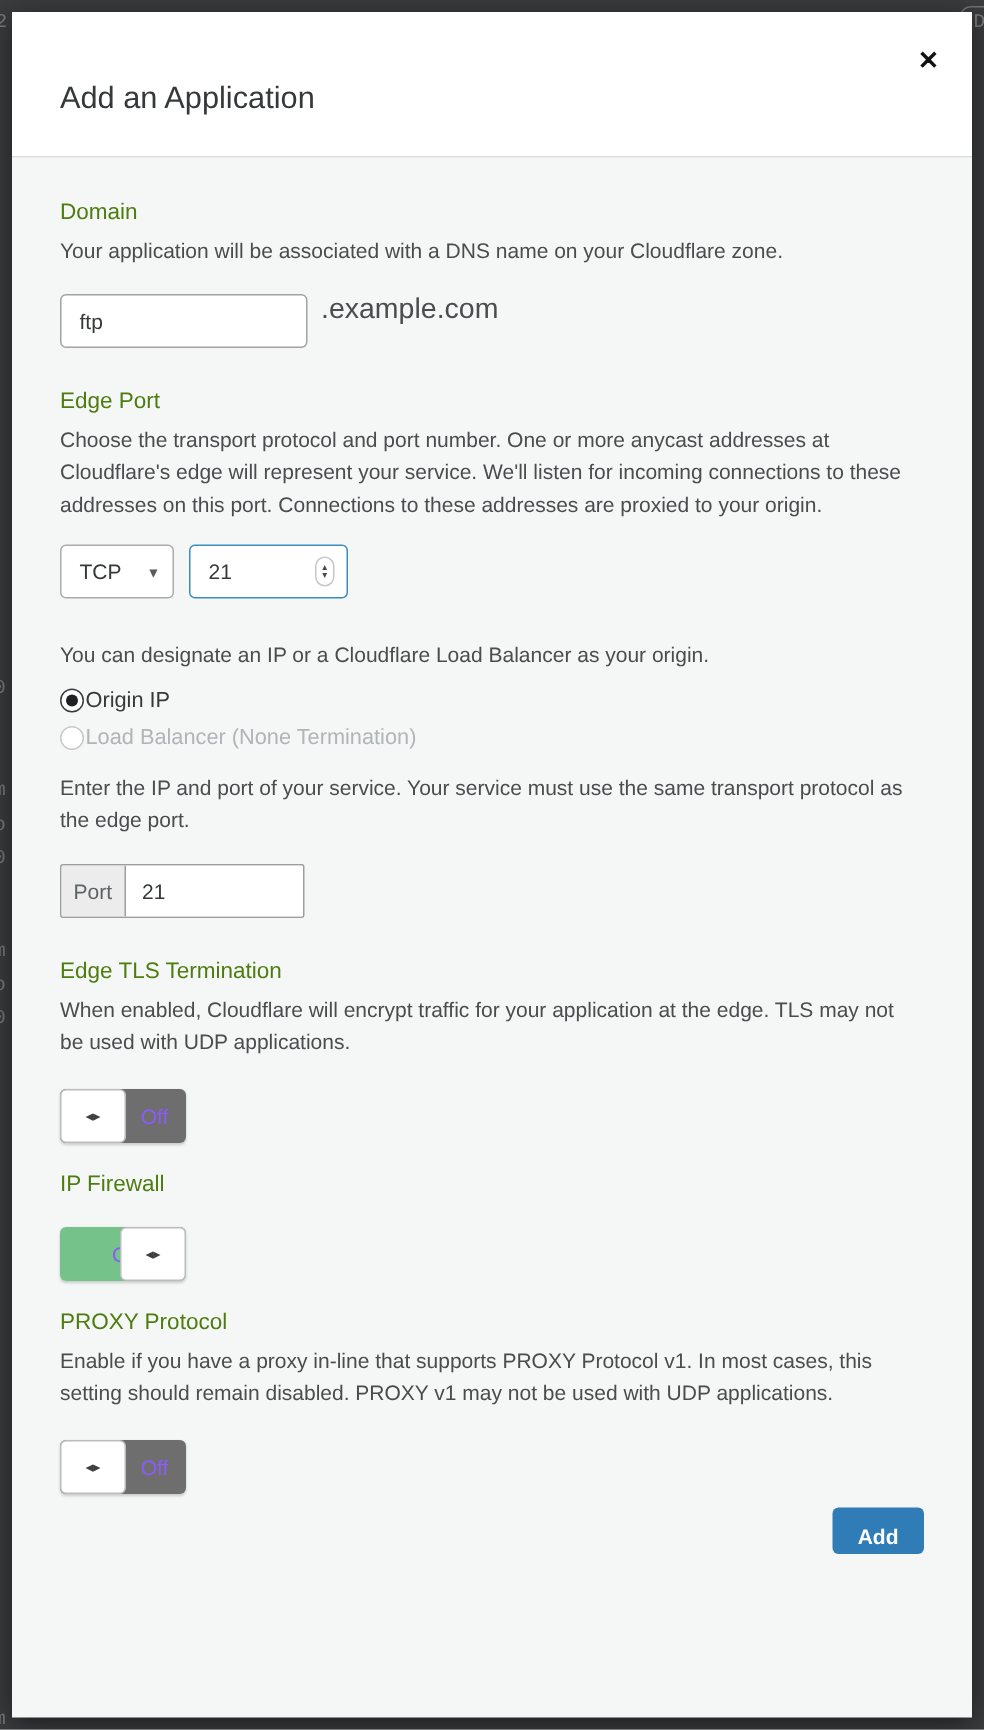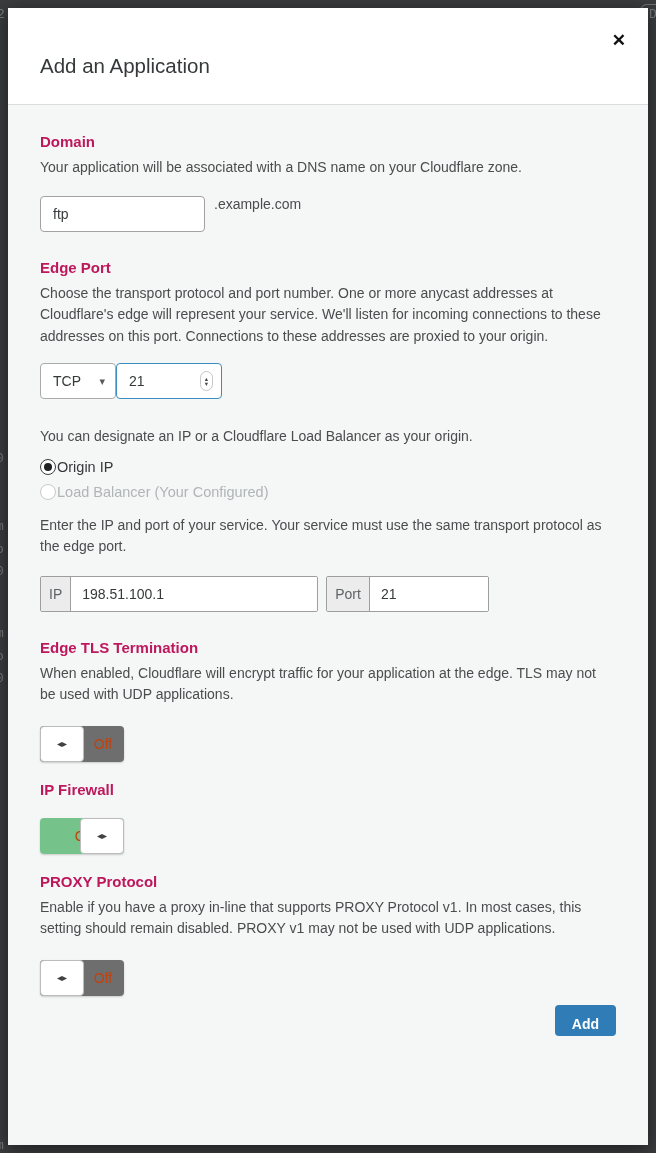--- a/index.html
+++ b/index.html
@@ -30,37 +30,37 @@
   .modal-title {
     position:absolute; left:32px; top:46px; font-size:20.5px; font-weight:400; color:#36393a;
   }
   .close-btn {
     position:absolute; top:18px; right:16px; background:none; border:none; cursor:pointer;
     font-size:17px; font-weight:700; color:#111; padding:6px; line-height:1;
   }
 
   .modal-body { padding:28px 32px 20px 32px; }
 
-  .sec-label { font-size:15px; font-weight:700; color:#be185d; }
+  .sec-label { font-size:15px; font-weight:400; color:#4d7c0f; }
   .desc { margin-top:7px; font-size:14px; line-height:21.5px; color:#4a4d4e; max-width:568px; }
 
   
   .text-input {
     height:36px; border:1px solid #a2a2a2; border-radius:4px; background:#fff;
     font-family:"Liberation Sans", sans-serif; font-size:14px; color:#36393a; padding:0 12px;
   }
   .row { display:flex; }
 
   
   .domain-row { margin-top:17px; }
   .domain-input { width:165px; }
-  .suffix { margin-left:9px; font-size:14px; color:#4a4d4e; }
-
-  
-  .port-row { margin-top:16px; }
+  .suffix { margin-left:9px; font-size:19px; color:#4a4d4e; }
+
+  
+  .port-row { margin-top:16px; gap:10px; }
   .select-box {
     width:76px; height:36px; background:#fff; border:1px solid #ababab; border-radius:4px;
     display:flex; align-items:center; justify-content:space-between; padding:0 10px 0 12px;
     font-size:14px; color:#36393a; cursor:pointer;
   }
   .caret { font-size:11px; color:#5a5a5a; }
   .num-box {
     width:106px; height:36px; background:#fff; border:1px solid #3a8ebf; border-radius:4px;
     display:flex; align-items:center; justify-content:space-between; padding:0 8px 0 12px;
     font-size:14px; color:#36393a;
@@ -105,21 +105,21 @@
   
   .toggle {
     position:relative; width:84px; height:36px; border-radius:4px; margin-top:20px;
     cursor:pointer; box-shadow:0 1px 2px rgba(0,0,0,0.18);
   }
   .toggle .pill { position:absolute; inset:0; border-radius:4px; }
   .toggle.off .pill { background:#6e6e6e; }
   .toggle.on  .pill { background:#76c28b; }
   .toggle .state {
     position:absolute; top:0; bottom:0; width:42px; display:flex; align-items:center;
-    justify-content:center; color:#c2410c; font-size:14px;
+    justify-content:center; color:#8b5cf6; font-size:14px;
   }
   .toggle.off .state { right:0; }
   .toggle.on  .state { left:0;padding-left:44px; }
   .toggle .knob {
     position:absolute; top:0; bottom:0; width:44px; background:#fff;
     border:1px solid #bcbcbc; border-radius:4px; display:flex; align-items:center;
     justify-content:center; color:#3f3f3f; font-size:10px; letter-spacing:0;
   }
   .toggle.off .knob { left:0; }
   .toggle.on  .knob { right:0; }
@@ -192,30 +192,26 @@
         <p class="desc">You can designate an IP or a Cloudflare Load Balancer as your origin.</p>
 
         <div class="radio-row">
           <span class="radio-outer">
               <span class="radio-dot"></span>
             </span>
           <span class="radio-label">Origin IP</span>
         </div>
         <div class="radio-row">
           <span class="radio-outer disabled"></span>
-          <span class="radio-label disabled">Load Balancer (Your Configured)</span>
+          <span class="radio-label disabled">Load Balancer (None Termination)</span>
         </div>
 
         <p class="desc origin-desc2">Enter the IP and port of your service. Your service must use the same transport protocol as the edge port.</p>
 
         <div class="row group-row">
-          <div class="input-group ip-group">
-            <span class="addon">IP</span>
-            <input class="group-input" value="198.51.100.1" style="">
-          </div>
           <div class="input-group portg-group">
             <span class="addon">Port</span>
             <input class="group-input" value="21" style="">
           </div>
         </div>
       </div>
 
       <div class="section-gap-lg">
         <h2 class="sec-label">Edge TLS Termination</h2>
         <p class="desc">When enabled, Cloudflare will encrypt traffic for your application at the edge. TLS may not be used with UDP applications.</p>

